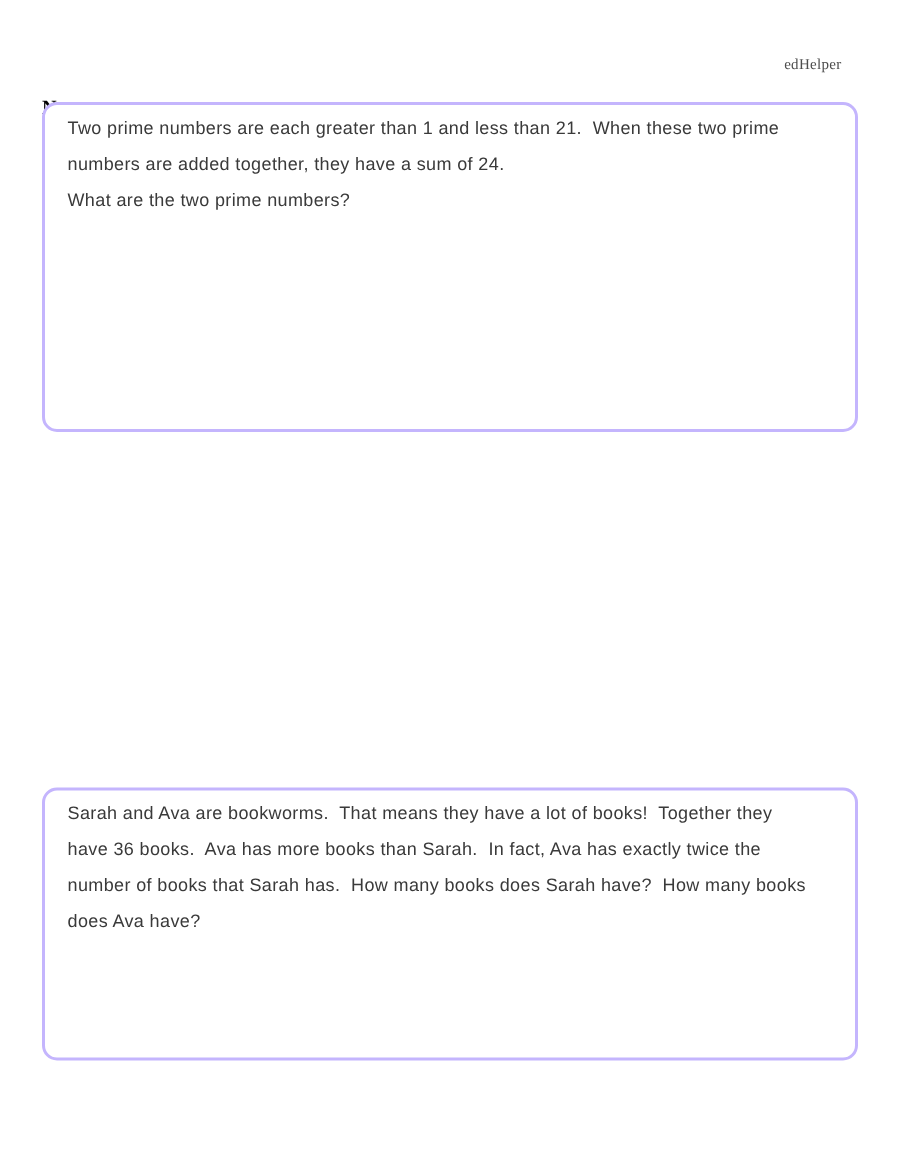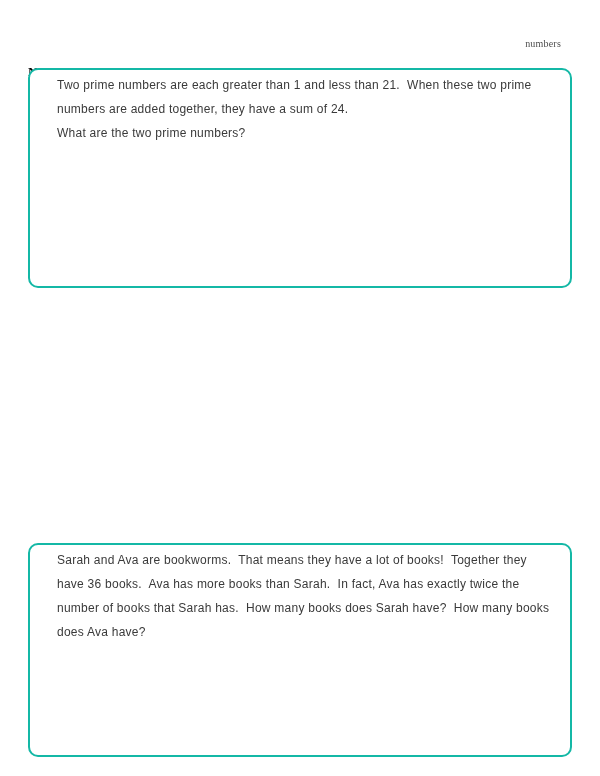--- a/index.html
+++ b/index.html
@@ -41,45 +41,44 @@
     display: inline-block;
     width: 280px;
     height: 13px;
     margin-left: 4px;
     border-bottom: 2px solid #000000;
   }
   .problem-box {
     position: absolute;
     left: 28px;
     width: 544px;
-    border: 2px solid #14b8a6;
+    border: 2px solid #c4b5fd;
     border-radius: 10px;
     box-sizing: border-box;
     background: #ffffff;
-    padding-left: 12px;
   }
   .box1 { top: 68px;  height: 220px; }
   .box2 { top: 297px; height: 218px; }
-  .box3 { top: 543px; height: 214px; }
+  .box3 { top: 525px; height: 182px; }
   .problem-text {
     margin: 3px 6px 0 15px;
     font-family: "Liberation Sans", sans-serif;
     font-size: 12px;
     line-height: 24px;
     letter-spacing: 0.25px;
     color: #3a3a3a;
     white-space: pre-wrap;
   }
 </style>
 </head>
 <body>
 
 <div class="page">
 
-  <div class="brand">numbers</div>
+  <div class="brand">edHelper</div>
 
   <div class="name-row">
     <span class="name-label">Name:</span>
     <span class="name-line"></span>
   </div>
 
   <div class="problem-box box1">
     <div class="problem-text">Two prime numbers are each greater than 1 and less than 21.  When these two prime
 numbers are added together, they have a sum of 24.
 What are the two prime numbers?</div>

